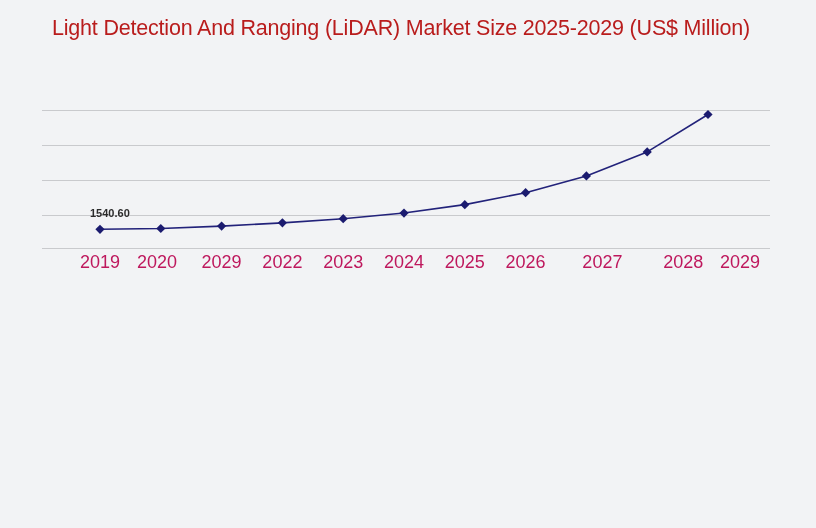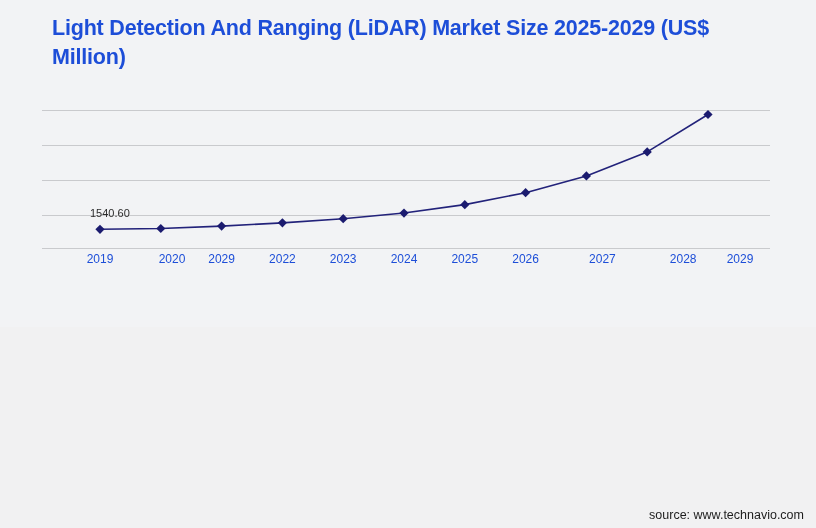--- a/index.html
+++ b/index.html
@@ -7,36 +7,36 @@
     width:816px;height:528px;
     background:#f2f3f5;
     font-family:"Liberation Sans",sans-serif;
     overflow:hidden;position:relative;
   }
   #page{position:absolute;inset:0;}
 
   
   .title{
     position:absolute;left:52px;top:14px;width:700px;
-    font-size:21.5px;font-weight:bold;line-height:1.33;
-    color:#1d4ed8;letter-spacing:-0.2px;
+    font-size:21.5px;font-weight:normal;line-height:1.33;
+    color:#b91c1c;letter-spacing:-0.2px;
   }
 
   
   .chart-area{position:absolute;left:0;top:92px;width:816px;height:188px;}
   .plot{position:absolute;left:42px;top:0;width:728px;height:156px;}
   .gridline{position:absolute;left:0;width:100%;height:1px;background:#c9cacd;}
   .axisline{position:absolute;left:0;width:100%;height:1px;background:#c9cacd;}
   svg.series{position:absolute;left:0;top:0;overflow:visible;}
   .dlabel{
     position:absolute;font-size:11px;color:#2b2b2b;white-space:nowrap;
   }
   .xaxis{position:absolute;left:42px;top:160px;width:728px;height:26px;}
   .xtick{
-    position:absolute;top:0;font-size:12px;color:#1d4ed8;
+    position:absolute;top:0;font-size:18px;color:#be185d;
     transform:translateX(-50%);white-space:nowrap;
   }
 
   
   .stats{
     position:absolute;left:0;top:327px;width:816px;height:201px;
     background:#f1f1f2;
   }
 
   .source{
@@ -70,35 +70,31 @@
             <polygon points="301.20000000000005,122.06039603960397 305.80000000000007,126.66039603960397 301.20000000000005,131.26039603960396 296.6,126.66039603960397" fill="#1b1b6f"></polygon>
             <polygon points="362,116.42970297029703 366.6,121.02970297029702 362,125.62970297029702 357.4,121.02970297029702" fill="#1b1b6f"></polygon>
             <polygon points="422.8,108.04356435643565 427.40000000000003,112.64356435643565 422.8,117.24356435643564 418.2,112.64356435643565" fill="#1b1b6f"></polygon>
             <polygon points="483.59999999999997,96.06336633663366 488.2,100.66336633663366 483.59999999999997,105.26336633663365 478.99999999999994,100.66336633663366" fill="#1b1b6f"></polygon>
             <polygon points="544.4000000000001,79.2910891089109 549.0000000000001,83.89108910891089 544.4000000000001,88.49108910891088 539.8000000000001,83.89108910891089" fill="#1b1b6f"></polygon>
             <polygon points="605.2,55.330693069306925 609.8000000000001,59.930693069306926 605.2,64.53069306930692 600.6,59.930693069306926" fill="#1b1b6f"></polygon>
             <polygon points="666,17.88299009900991 670.6,22.48299009900991 666,27.082990099009912 661.4,22.48299009900991" fill="#1b1b6f"></polygon>
           </g>
       </svg>
 
-      <div class="dlabel" style="left: 48px; top: 115.316px;">1540.60</div>
+      <div class="dlabel" style="left: 48px; top: 115.316px; font-weight: bold;">1540.60</div>
     </div>
 
     <div class="xaxis">
         <span class="xtick" style="left: 58px;">2019</span>
-        <span class="xtick" style="left: 130px;">2020</span>
+        <span class="xtick" style="left: 115px;">2020</span>
         <span class="xtick" style="left: 179.6px;">2029</span>
         <span class="xtick" style="left: 240.4px;">2022</span>
         <span class="xtick" style="left: 301.2px;">2023</span>
         <span class="xtick" style="left: 362px;">2024</span>
         <span class="xtick" style="left: 422.8px;">2025</span>
         <span class="xtick" style="left: 483.6px;">2026</span>
         <span class="xtick" style="left: 544.4px; margin-left: 16px;">2027</span>
         <span class="xtick" style="left: 605.2px; margin-left: 36px;">2028</span>
         <span class="xtick" style="left: 698px;">2029</span>
       </div>
   </div>
 
-  <div class="stats">
-
-    <div class="source">source: www.technavio.com</div>
-  </div>
 </div>
 
 </body></html>

